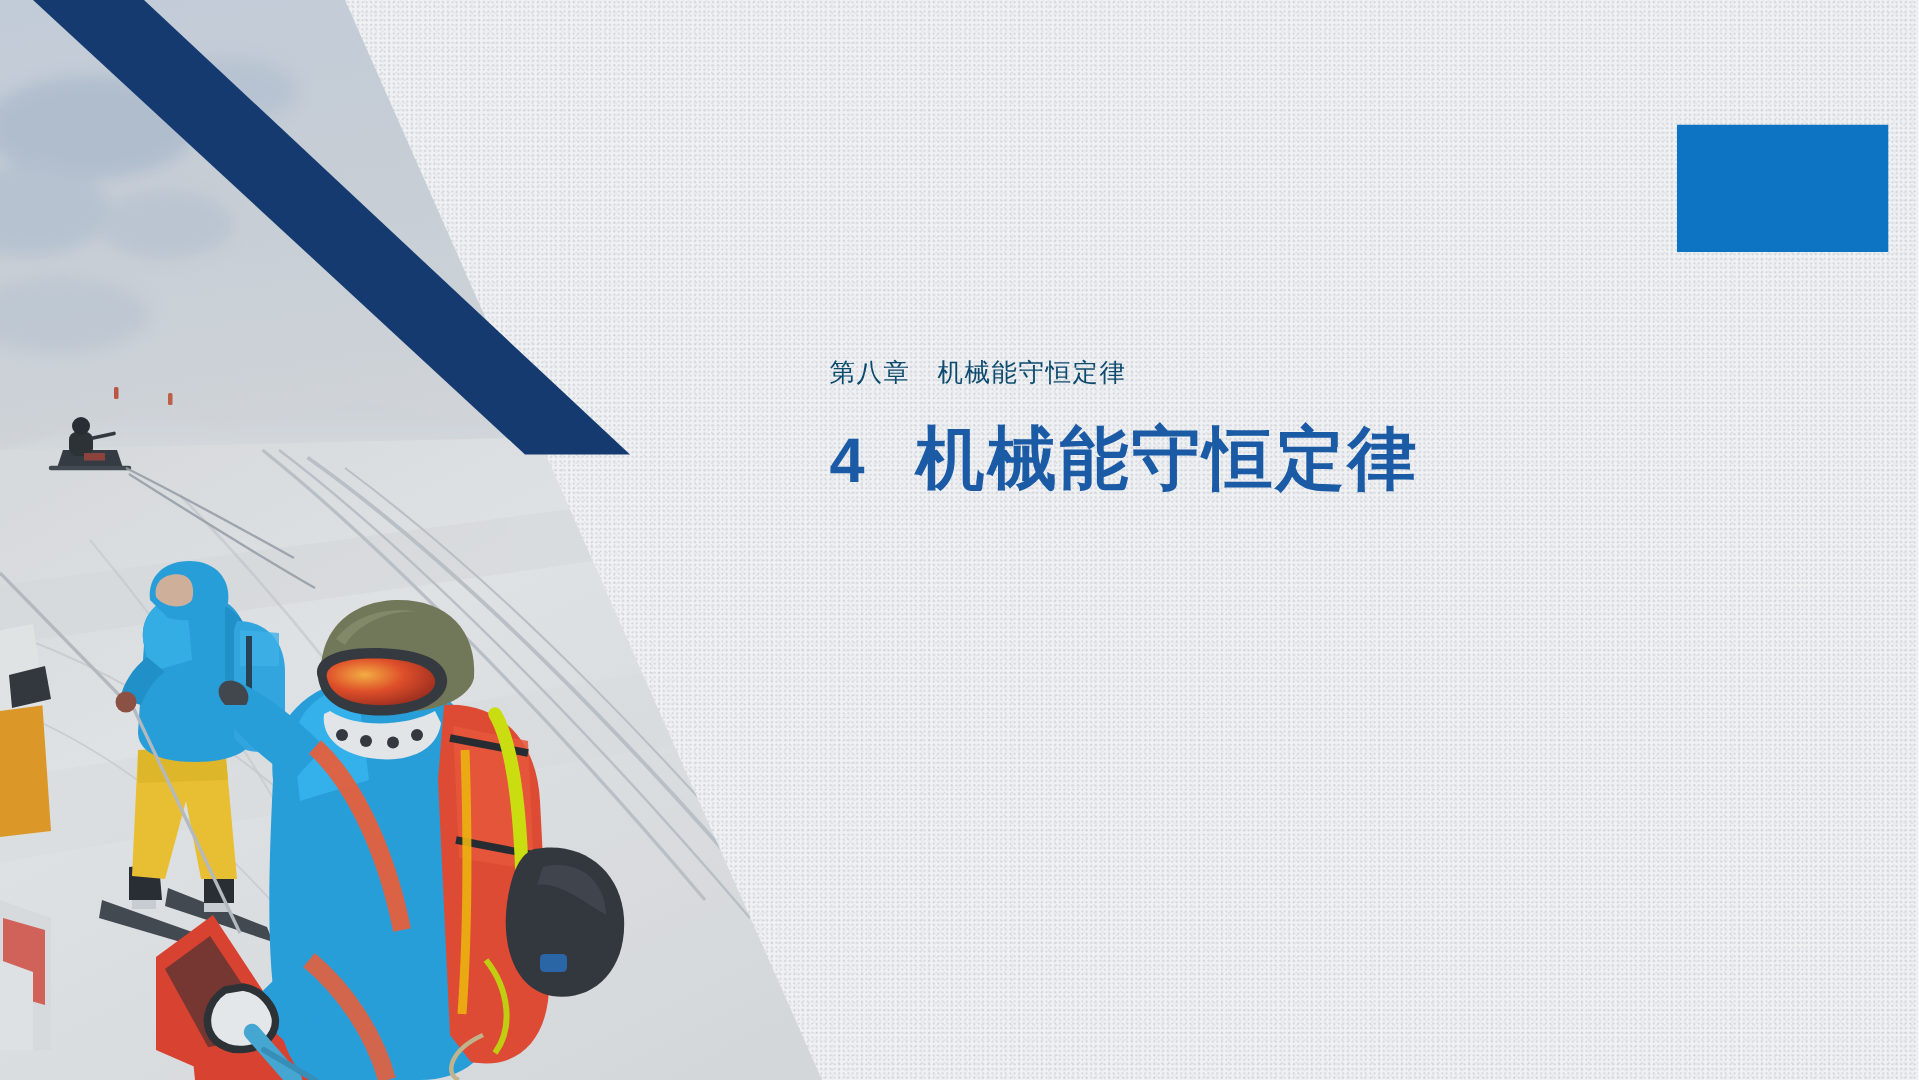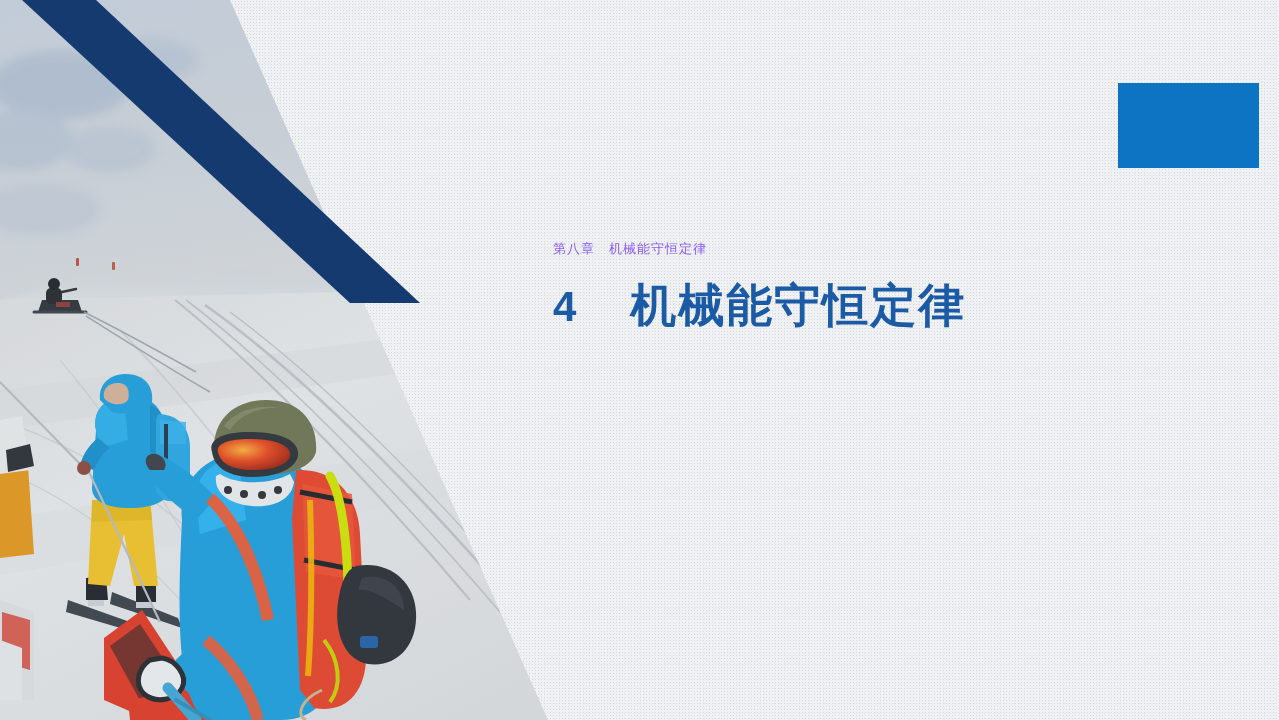--- a/index.html
+++ b/index.html
@@ -58,45 +58,45 @@
     height: 85px;
   }
   
   .text-block {
     position: absolute;
     left: 553px;
     top: 236px;
     width: 640px;
   }
   .chapter-line {
-    font-size: 13px;
+    font-size: 17px;
     line-height: 26px;
     letter-spacing: 1px;
-    color: #8b5cf6;
+    color: #0c4a6e;
     white-space: pre;
     font-weight: 400;
   }
   .title-line {
     margin-top: 18px;
     display: flex;
     align-items: baseline;
     color: #1b5ba6;
     font-weight: 700;
     white-space: pre;
   }
   .title-num {
     font-size: 42px;
     line-height: 50px;
     letter-spacing: 0;
   }
   .title-main {
     font-size: 46px;
     line-height: 50px;
     letter-spacing: 2px;
-    margin-left: 54px;
+    margin-left: 34px;
   }
 </style>
 </head>
 <body>
 
 <div id="slide">
 
   <div class="bg-base"></div>
   <div class="bg-noise"></div>
 

